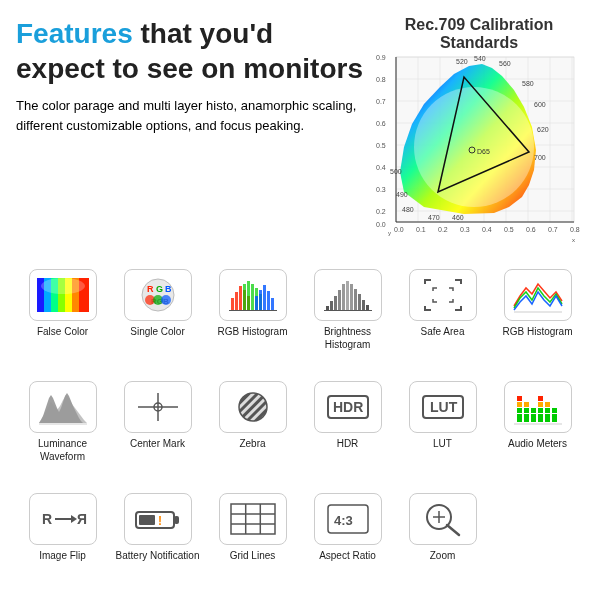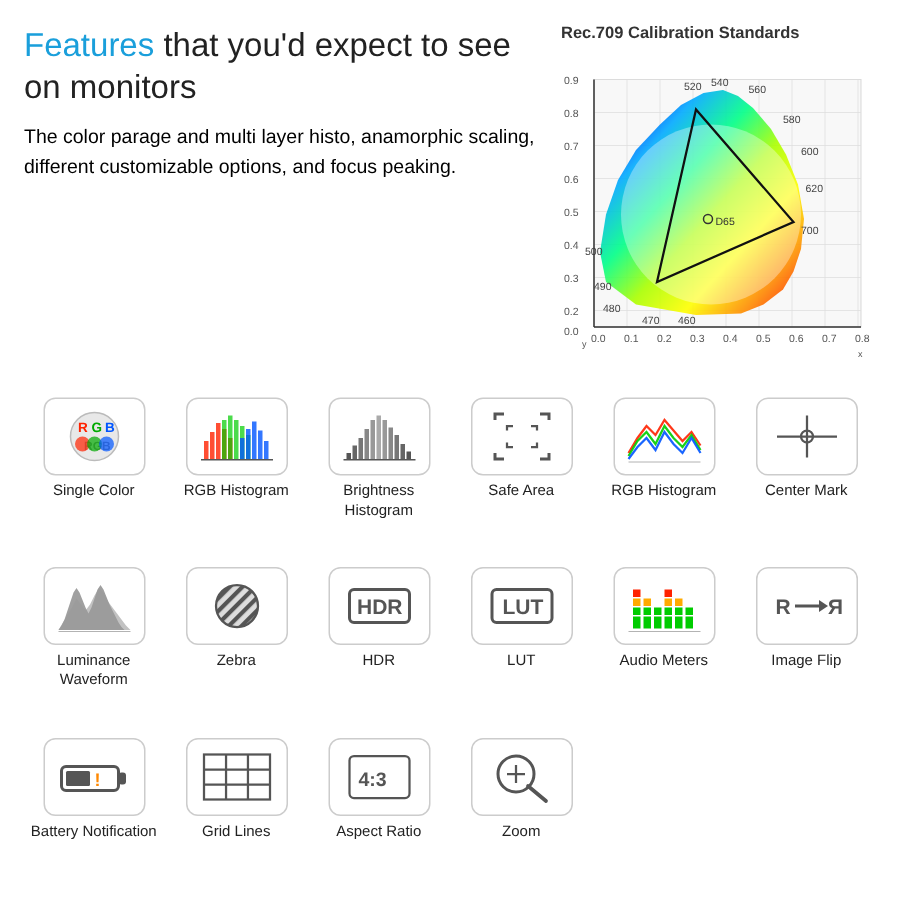--- a/index.html
+++ b/index.html
@@ -21,41 +21,42 @@
     
     .top-section {
       display: flex;
       gap: 10px;
       margin-bottom: 18px;
     }
     .headline {
       flex: 1;
     }
     .headline h1 {
-      font-size: 22px;
-      font-weight: 400;
+      font-size: 28px;
+      font-weight: 700;
       line-height: 1.25;
       margin-bottom: 10px;
     }
     .headline h1 .highlight {
       color: #1a9fdb;
     }
     .headline p {
       font-size: 13px;
       color: #000000;
       line-height: 1.5;
     }
     .chart-area {
       width: 210px;
       flex-shrink: 0;
     }
     .chart-title {
-      font-size: 11px;
+      font-size: 16px;
       color: #333;
-      margin-bottom: 20px;
+      text-align: center;
+      margin-bottom: 0;
       font-weight: 600;
     }
     .chart-wrapper {
       position: relative;
       width: 210px;
       height: 195px;
     }
     .chart-svg {
       width: 100%;
       height: 100%;
@@ -247,20 +248,36 @@
           <text x="174" y="180" font-size="7" fill="#555">0.7</text>
           <text x="196" y="180" font-size="7" fill="#555">0.8</text>
           <text x="198" y="190" font-size="6" fill="#555">x</text>
         </svg>
       </div>
     </div>
   </div>
 
   <div class="features-grid">
 
+    <div class="feature-item">
+      <div class="feature-icon-box">
+        <svg width="52" height="34" viewBox="0 0 52 34">
+          <rect x="0" y="0" width="7" height="34" fill="#1a1aff"></rect>
+          <rect x="7" y="0" width="7" height="34" fill="#00aaff"></rect>
+          <rect x="14" y="0" width="7" height="34" fill="#00ff88"></rect>
+          <rect x="21" y="0" width="7" height="34" fill="#88ff00"></rect>
+          <rect x="28" y="0" width="7" height="34" fill="#ffff00"></rect>
+          <rect x="35" y="0" width="7" height="34" fill="#ff8800"></rect>
+          <rect x="42" y="0" width="10" height="34" fill="#ff2200"></rect>
+
+          <ellipse cx="26" cy="8" rx="22" ry="8" fill="rgba(255,255,255,0.25)"></ellipse>
+        </svg>
+      </div>
+      <span class="feature-label">False Color</span>
+    </div>
 
     <div class="feature-item">
       <div class="feature-icon-box">
         <svg width="44" height="38" viewBox="0 0 44 38">
           <circle cx="22" cy="19" r="16" fill="#e8e8e8" stroke="#bbb" stroke-width="1"></circle>
           <text x="11" y="16" font-size="9" font-weight="bold" fill="#ff2200">R</text>
           <text x="20" y="16" font-size="9" font-weight="bold" fill="#00aa00">G</text>
           <text x="29" y="16" font-size="9" font-weight="bold" fill="#0055ff">B</text>
           <text x="15" y="28" font-size="8" font-weight="bold" fill="#888">RGB</text>
 
@@ -350,39 +367,39 @@
           <line x1="2" y1="36" x2="50" y2="36" stroke="#999" stroke-width="0.5"></line>
         </svg>
       </div>
       <span class="feature-label">RGB Histogram</span>
     </div>
 
     <div class="feature-item">
       <div class="feature-icon-box">
         <svg width="52" height="38" viewBox="0 0 52 38">
 
-          <line x1="26" y1="5" x2="26" y2="33" stroke="#555" stroke-width="1.5"></line>
-          <line x1="6" y1="19" x2="46" y2="19" stroke="#555" stroke-width="1.5"></line>
-
-          <circle cx="26" cy="19" r="4" fill="none" stroke="#555" stroke-width="1.5"></circle>
-        </svg>
-      </div>
-      <span class="feature-label">Center Mark</span>
-    </div>
-
-    <div class="feature-item">
-      <div class="feature-icon-box">
-        <svg width="52" height="38" viewBox="0 0 52 38">
-
           <polygon points="2,35 4,32 6,28 8,22 10,16 12,10 14,7 16,10 18,15 20,20 22,24 24,20 26,14 28,8 30,5 32,8 34,13 36,18 38,22 40,26 42,30 44,33 46,35 50,35" fill="#777" opacity="0.7"></polygon>
           <polygon points="2,35 5,30 8,25 11,20 14,14 17,18 20,22 23,18 26,12 29,7 32,10 35,16 38,20 41,24 44,28 47,32 50,35" fill="#999" opacity="0.6"></polygon>
           <line x1="2" y1="36" x2="50" y2="36" stroke="#999" stroke-width="0.5"></line>
         </svg>
       </div>
       <span class="feature-label">Luminance Waveform</span>
+    </div>
+
+    <div class="feature-item">
+      <div class="feature-icon-box">
+        <svg width="52" height="38" viewBox="0 0 52 38">
+
+          <line x1="26" y1="5" x2="26" y2="33" stroke="#555" stroke-width="1.5"></line>
+          <line x1="6" y1="19" x2="46" y2="19" stroke="#555" stroke-width="1.5"></line>
+
+          <circle cx="26" cy="19" r="4" fill="none" stroke="#555" stroke-width="1.5"></circle>
+        </svg>
+      </div>
+      <span class="feature-label">Center Mark</span>
     </div>
 
 
     <div class="feature-item">
       <div class="feature-icon-box">
         <svg width="52" height="38" viewBox="0 0 52 38">
 
           <defs>
             <clipPath id="circle-clip">
               <circle cx="26" cy="19" r="14"></circle>

